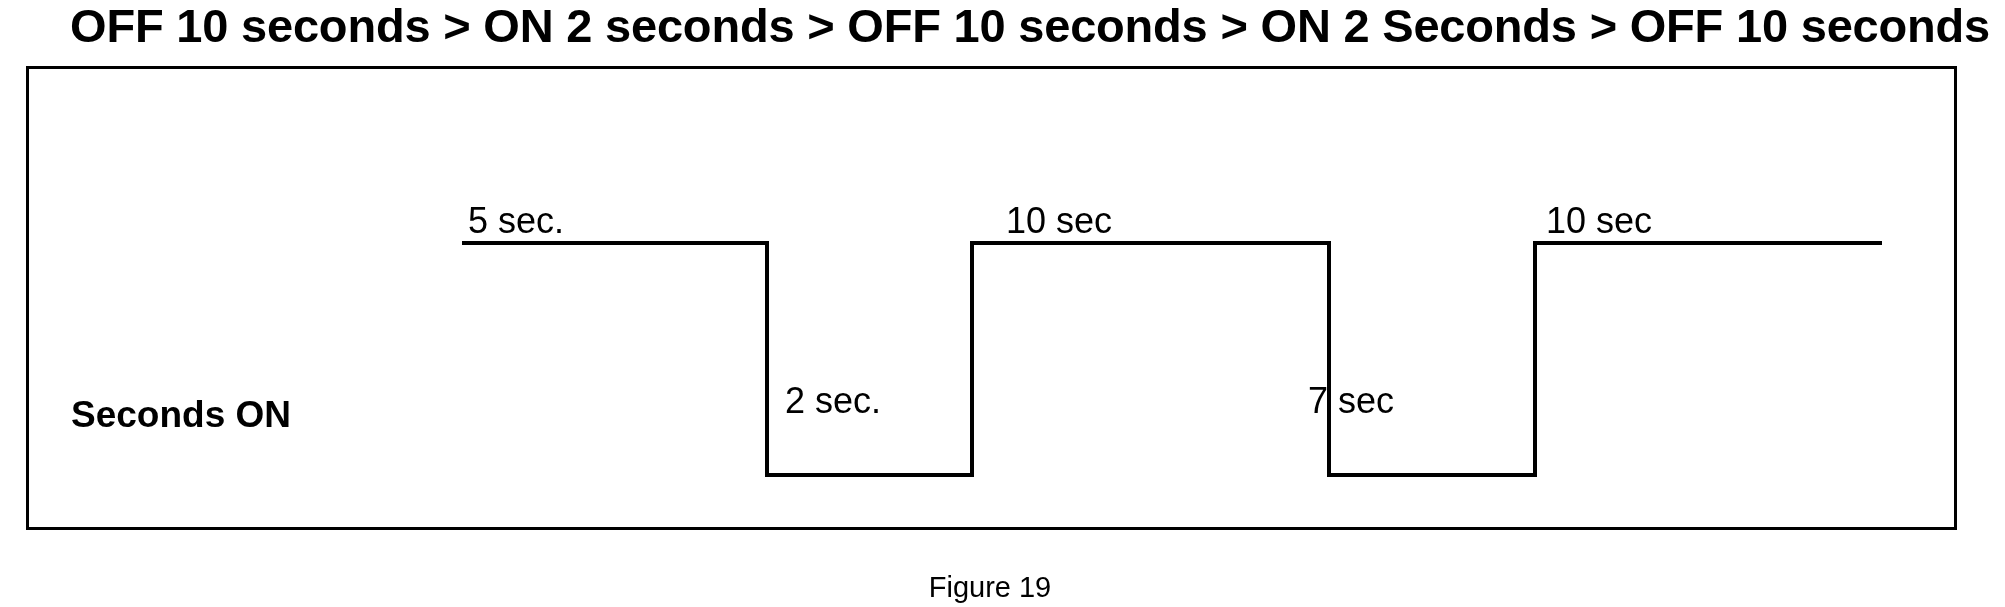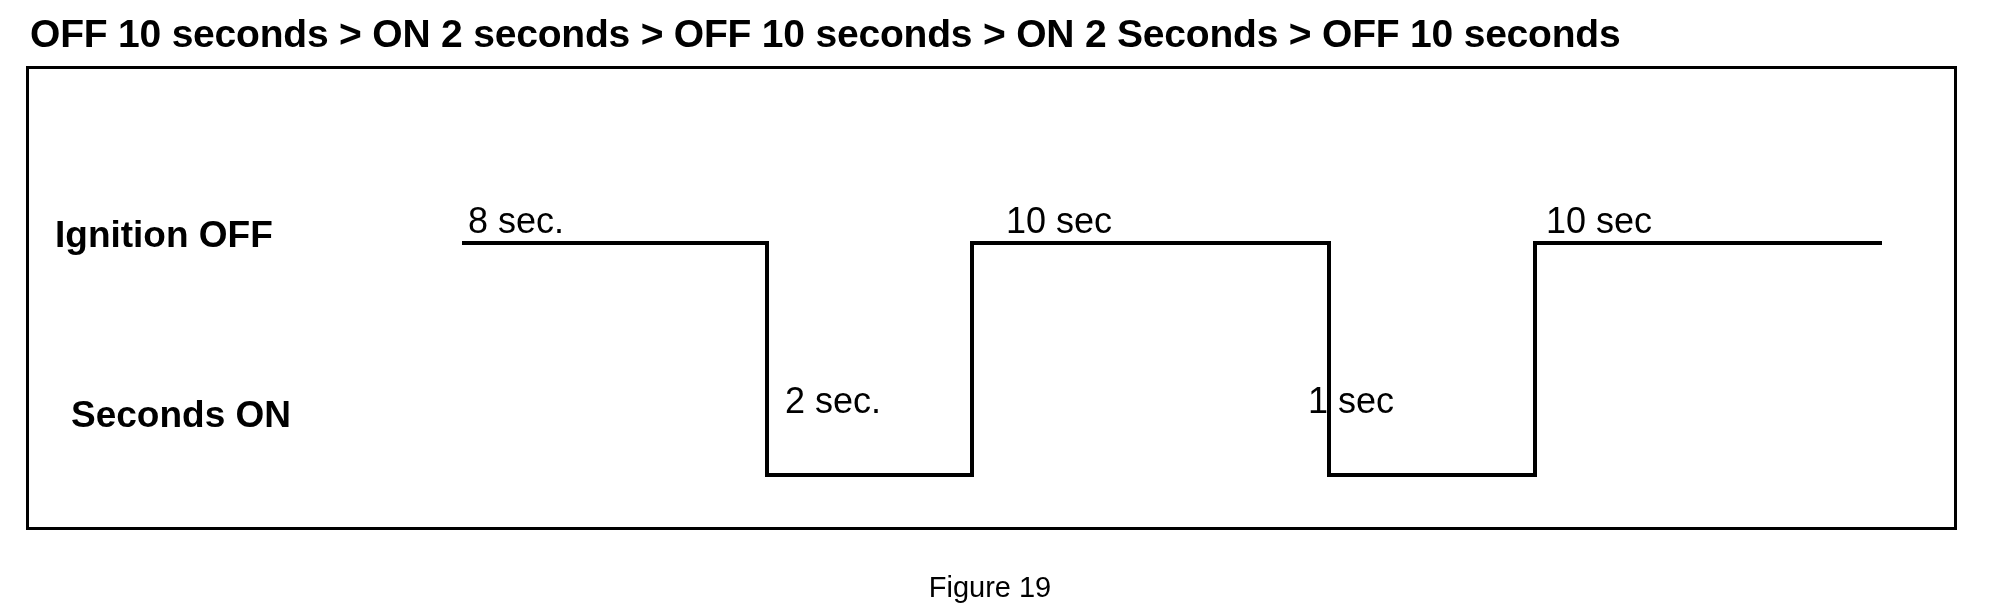--- a/index.html
+++ b/index.html
@@ -15,28 +15,29 @@
     position: relative;
     width: 2005px;
     height: 607px;
     background: #ffffff;
     overflow: hidden;
   }
   
   #sequence-title {
     position: absolute;
     left: 30px;
-    top: 12px;
+    top: 4px;
     width: 1960px;
     height: 48px;
-    font-size: 39px;
+    font-size: 47px;
     font-weight: bold;
     letter-spacing: -0.2px;
     line-height: 44px;
     white-space: nowrap;
+    text-align: right;
   }
   
   #timing-diagram-frame {
     position: absolute;
     left: 26px;
     top: 66px;
     width: 1931px;
     height: 464px;
     border: 3px solid #000000;
     box-sizing: border-box;
@@ -106,35 +107,34 @@
 </style>
 </head>
 <body>
 
 <div id="figure-root">
 
   <div id="sequence-title">OFF 10 seconds  &gt; ON 2 seconds &gt; OFF 10 seconds &gt; ON 2 Seconds &gt; OFF 10 seconds</div>
 
   <div id="timing-diagram-frame">
 
-    <div class="state-label" id="label-ignition-off">Ignition OFF</div>
 
     <div class="state-label" id="label-ignition-on">Seconds ON</div>
 
     <svg id="waveform-svg" viewBox="0 0 1925 458" preserveAspectRatio="none">
       <path id="waveform-path" d="M 433 174 L 738 174 L 738 406 L 943 406 L 943 174 L 1300 174 L 1300 406 L 1506 406 L 1506 174 L 1853 174"></path>
     </svg>
 
-    <div class="duration-label high-level" id="duration-high-1">8 sec.</div>
+    <div class="duration-label high-level" id="duration-high-1">5 sec.</div>
 
     <div class="duration-label low-level" id="duration-low-1">2 sec.</div>
 
     <div class="duration-label high-level" id="duration-high-2">10 sec</div>
 
-    <div class="duration-label low-level" id="duration-low-2">1 sec</div>
+    <div class="duration-label low-level" id="duration-low-2">7 sec</div>
 
     <div class="duration-label high-level" id="duration-high-3">10 sec</div>
 
   </div>
 
   <div id="figure-caption">Figure 19</div>
 
 </div>
 
 </body></html>

